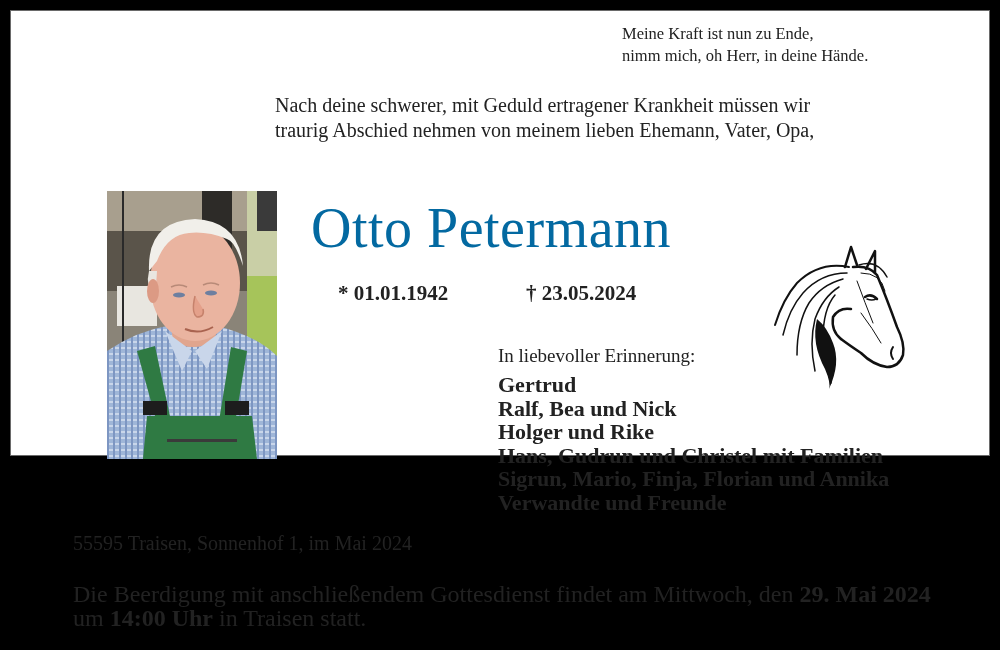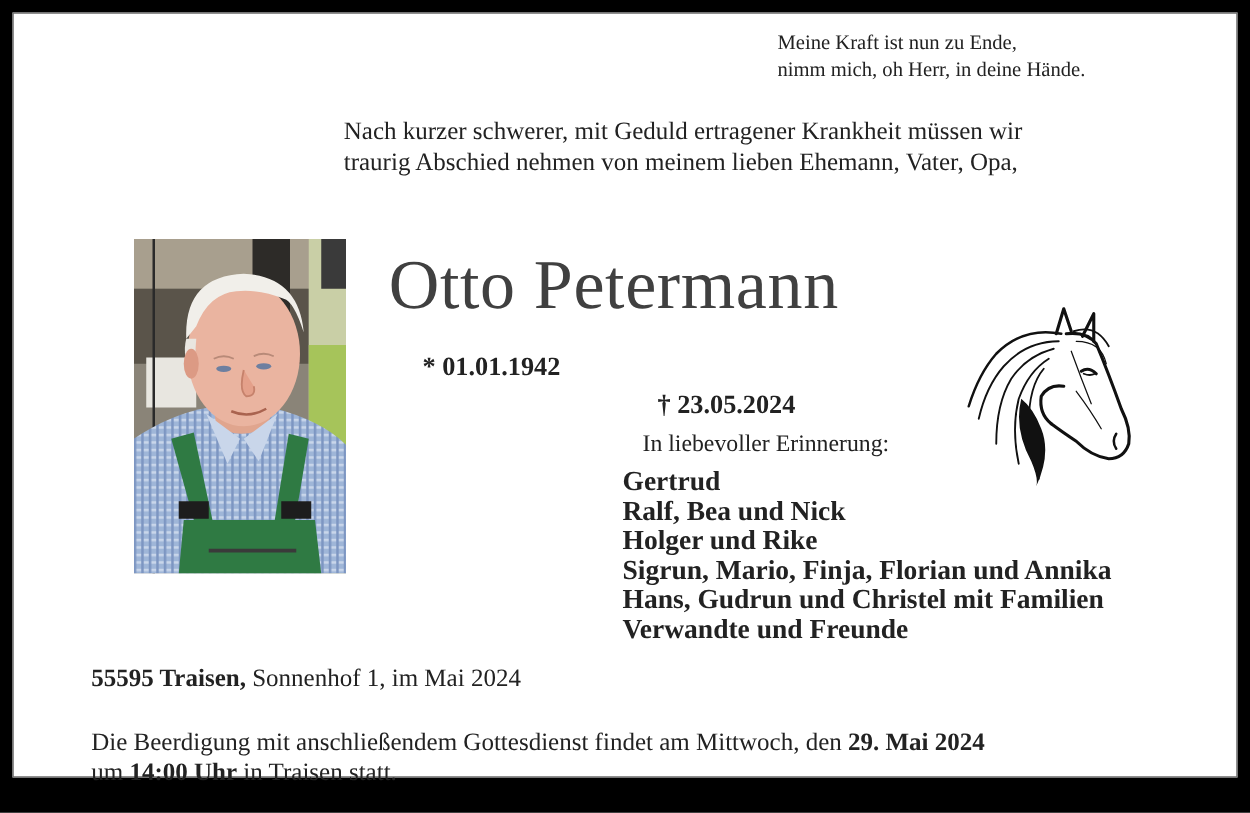--- a/index.html
+++ b/index.html
@@ -1,74 +1,74 @@
 <!DOCTYPE html>
 <html><head>
   <meta charset="utf-8">
   <style>
     * { box-sizing: border-box; margin: 0; padding: 0; }
     html, body { width: 1000px; height: 650px; background: #000; overflow: hidden; }
     body { position: relative; font-family: "DejaVu Serif", "Liberation Serif", serif; color: #1a1a1a; }
     .frame {
-      position: absolute; left: 10px; top: 10px; width: 980px; height: 612px;
+      position: absolute; left: 10px; top: 10px; width: 980px; height: 446px;
       background: #fff; border: 1px solid #6a6a6a;
     }
     .abs { position: absolute; }
     .verse {
       left: 611px; top: 12px; font-family: "Liberation Serif", serif; font-size: 16.5px; line-height: 22px;
       color: #222; white-space: nowrap;
     }
     .intro {
       left: 264px; top: 82px; width: 660px; font-family: "Liberation Serif", serif; font-size: 20px; line-height: 24.5px;
       color: #222; white-space: nowrap;
     }
     .photo {
       left: 96px; top: 180px; width: 170px; height: 268px;
       overflow: hidden;
       -webkit-mask-image: radial-gradient(ellipse 95% 97% at 50% 50%, #000 80%, transparent 100%);
       mask-image: radial-gradient(ellipse 95% 97% at 50% 50%, #000 80%, transparent 100%);
     }
     .photo svg { width: 100%; height: 100%; display: block; }
     .name {
       left: 300px; top: 185px; font-family: "Liberation Serif", serif; font-size: 56px; line-height: 64px;
-      color: #404040; white-space: nowrap; letter-spacing: 0.5px;
+      color: #0369a1; white-space: nowrap; letter-spacing: 0.5px;
     }
     .dates { top: 270px; font-family: "Liberation Serif", serif; font-weight: bold; font-size: 21px; color: #222; white-space: nowrap; text-align: right; }
     .birth { left: 327px; }
-    .death { left: 515px; margin-top: 30px; }
+    .death { left: 515px; }
     .horse { left: 758px; top: 232px; width: 140px; height: 150px; }
     .memory-label {
-      left: 487px; top: 333px; font-family: "Liberation Serif", serif; font-size: 19px; line-height: 24px; color: #222; white-space: nowrap; margin-left: 16px;
+      left: 487px; top: 333px; font-family: "Liberation Serif", serif; font-size: 19px; line-height: 24px; color: #222; white-space: nowrap;
     }
     .family {
       left: 487px; top: 362px; font-family: "Liberation Serif", serif; font-weight: bold; font-size: 22px; line-height: 23.6px;
       color: #222; white-space: nowrap;
     }
     .family li { list-style: none; }
     .address {
       left: 62px; top: 519px; font-family: "Liberation Serif", serif; font-size: 20px; line-height: 26px; color: #222; white-space: nowrap;
     }
-    .address b { font-weight: bold; }
+    .address b { font-weight: normal; }
     .funeral {
-      left: 62px; top: 571px; font-family: "Liberation Serif", serif; font-size: 20px; line-height: 24px; color: #222; white-space: nowrap;
+      left: 62px; top: 571px; font-family: "Liberation Serif", serif; font-size: 24px; line-height: 24px; color: #222; white-space: nowrap;
     }
     .funeral b { font-weight: bold; }
   </style>
 </head>
 <body>
 
 <div class="frame">
 
   <div class="abs verse">
     <div>Meine Kraft ist nun zu Ende,</div>
     <div>nimm mich, oh Herr, in deine Hände.</div>
   </div>
 
   <div class="abs intro">
-    <div>Nach kurzer schwerer, mit Geduld ertragener Krankheit müssen wir</div>
+    <div>Nach deine schwerer, mit Geduld ertragener Krankheit müssen wir</div>
     <div>traurig Abschied nehmen von meinem lieben Ehemann, Vater, Opa,</div>
   </div>
 
   <div class="abs photo">
     <svg viewBox="0 0 170 268" preserveAspectRatio="none">
       <defs>
         <pattern id="plaid" width="6" height="6" patternUnits="userSpaceOnUse">
           <rect width="6" height="6" fill="#9fb6d8"></rect>
           <rect width="6" height="2" fill="#c9d6ea"></rect>
           <rect width="2" height="6" fill="#7d96c2"></rect>
@@ -153,22 +153,22 @@
       <path d="M48 76 Q42 100 56 126 Q62 140 60 146 Q72 120 64 100 Q58 84 48 76 Z" fill="#111"></path>
     </svg>
   </div>
 
   <div class="abs memory-label">In liebevoller Erinnerung:</div>
 
   <ul class="abs family">
     <li>Gertrud</li>
     <li>Ralf, Bea und Nick</li>
     <li>Holger und Rike</li>
+    <li>Hans, Gudrun und Christel mit Familien</li>
     <li>Sigrun, Mario, Finja, Florian und Annika</li>
-    <li>Hans, Gudrun und Christel mit Familien</li>
     <li>Verwandte und Freunde</li>
   </ul>
 
   <div class="abs address">
     <b>55595 Traisen,</b><span> Sonnenhof 1, im Mai 2024</span>
   </div>
 
   <div class="abs funeral">
     <div><span>Die Beerdigung mit anschließendem Gottesdienst findet am Mittwoch, den </span><b>29. Mai 2024</b></div>
     <div><span>um </span><b>14:00 Uhr</b><span> in Traisen statt.</span></div>

